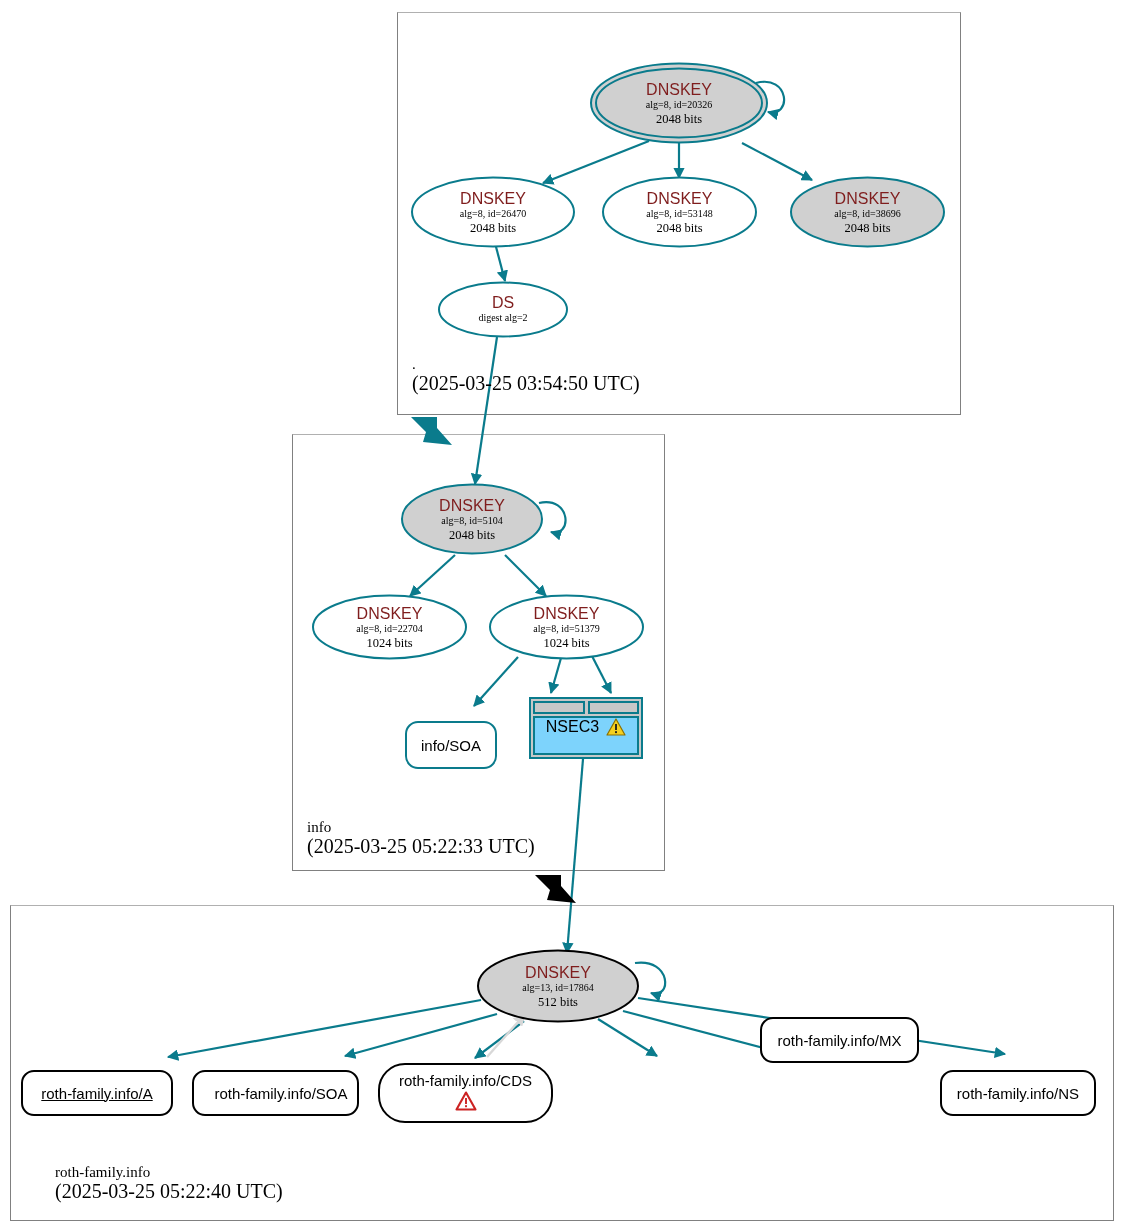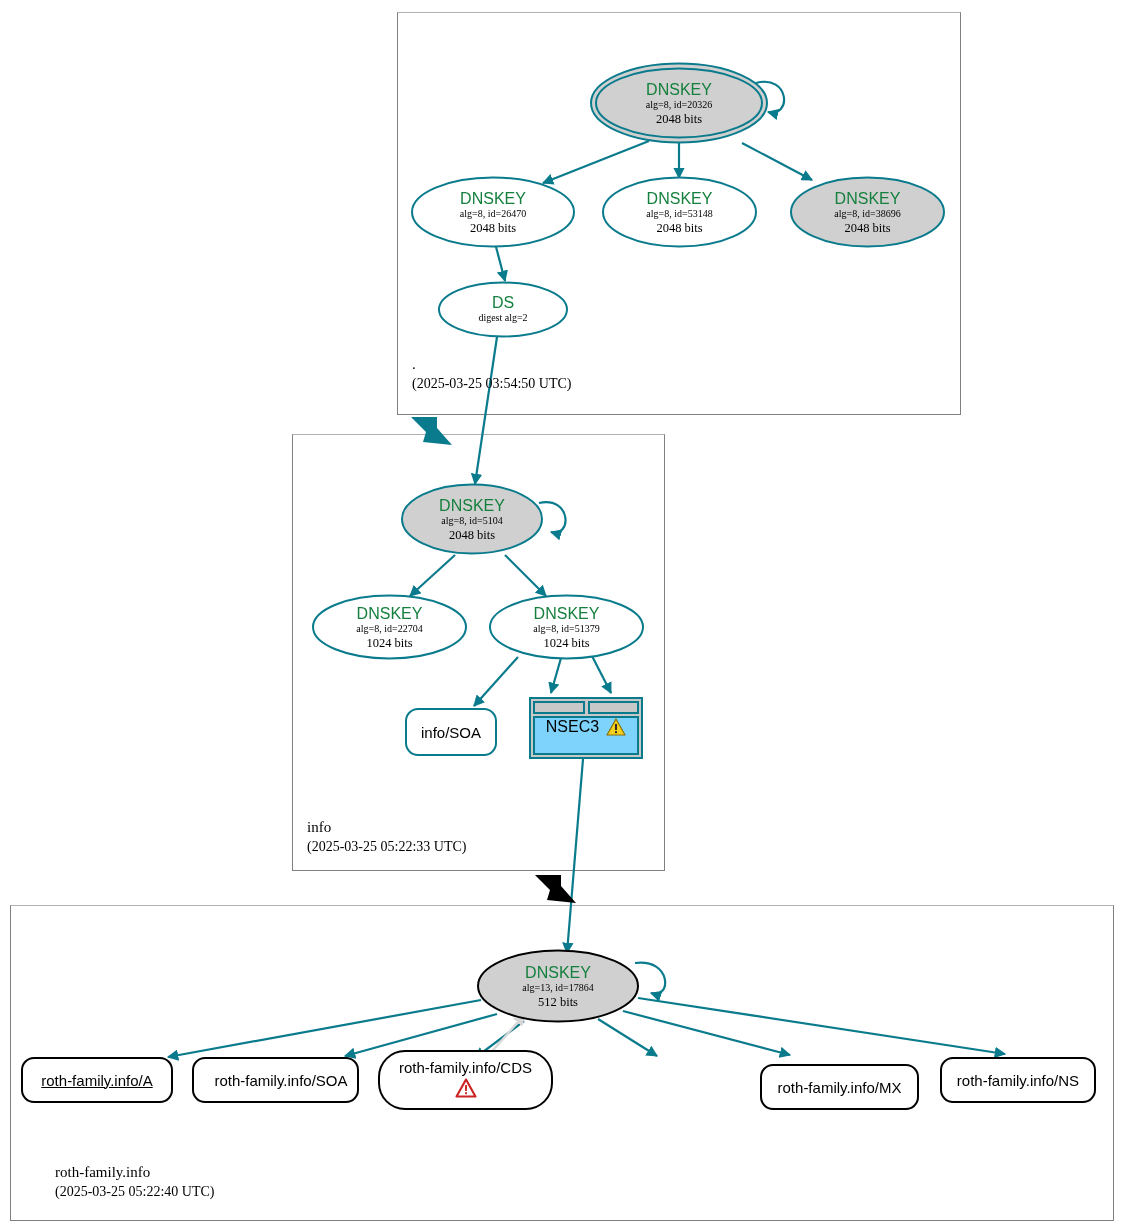--- a/index.html
+++ b/index.html
@@ -20,42 +20,43 @@
     box-sizing:border-box;
     pointer-events:none;
   }
   .zone-label{
     position:absolute;
     font-family:"Liberation Serif", serif;
     color:#000;
     white-space:nowrap;
   }
   .zone-label .zname{font-size:15px; line-height:19px;}
-  .zone-label .zstamp{font-size:14px; line-height:19px;}
+  .zone-label .zstamp{font-size:20px; line-height:19px;}
 
   .node{position:absolute;}
   .node-label{
     position:absolute; left:0; top:0; width:100%; height:100%;
     display:flex; flex-direction:column; align-items:center; justify-content:center;
     text-align:center; pointer-events:none;
   }
-  .l1{font-family:"Liberation Sans", sans-serif; font-size:16px; line-height:17px; color:#15803d;}
+  .l1{font-family:"Liberation Sans", sans-serif; font-size:16px; line-height:17px; color:#7f1d1d;}
   .l2{font-family:"Liberation Serif", serif; font-size:10px; line-height:14px; color:#000;}
   .l3{font-family:"Liberation Serif", serif; font-size:12.5px; line-height:14px; color:#000;}
 
   .rr-label{
     font-family:"Liberation Sans", sans-serif;
     font-size:15px; color:#000; line-height:17px;
   }
   .rr-box{
     position:absolute;
     box-sizing:border-box;
     display:flex; flex-direction:column;
     align-items:center; justify-content:center;
     background:#ffffff;
+    margin-top:13px;
   }
   .rr-black{border:2px solid #000000; border-radius:13px;}
   .rr-teal{border:2px solid #0a7b8c; border-radius:13px;}
 
   .nsec-table{
     position:absolute;
     box-sizing:border-box;
     border:2px solid #0a7b8c;
     background:#c8c8c8;
     padding:2px;
@@ -281,21 +282,21 @@
     <span class="warn" style="margin-top:2px;">
       <svg width="22" height="20" viewBox="0 0 22 20" aria-label="error">
         <path d="M11 1.5 L20.5 18.5 L1.5 18.5 Z" fill="#ffffff" stroke="#cc2222" stroke-width="2.1" stroke-linejoin="round"></path>
         <rect x="10.05" y="7" width="1.9" height="6" fill="#cc2222"></rect>
         <rect x="10.05" y="14.2" width="1.9" height="2" fill="#cc2222"></rect>
       </svg>
     </span>
   </div>
 
 
-  <div class="rr-box rr-black" style="left:760px; top:1064px; width:159px; height:46px;">
+  <div class="rr-box rr-black" style="left:760px; top:1004px; width:159px; height:46px;">
     <span class="rr-label">roth-family.info/MX</span>
   </div>
 
   <div class="rr-box rr-black" style="left:940px; top:1057px; width:156px; height:46px;">
     <span class="rr-label">roth-family.info/NS</span>
   </div>
 
   <div class="zone-label" style="left:30px; top:1163px;margin-left:25px;">
     <div class="zname">roth-family.info</div>
     <div class="zstamp">(2025-03-25 05:22:40 UTC)</div>

